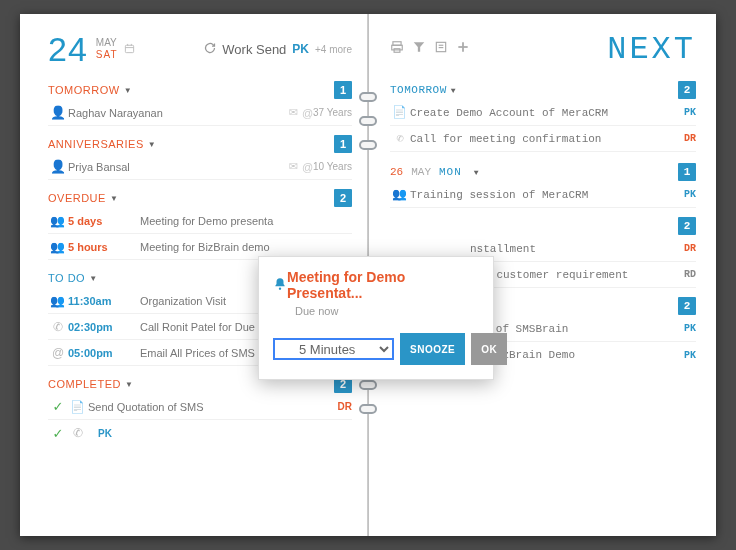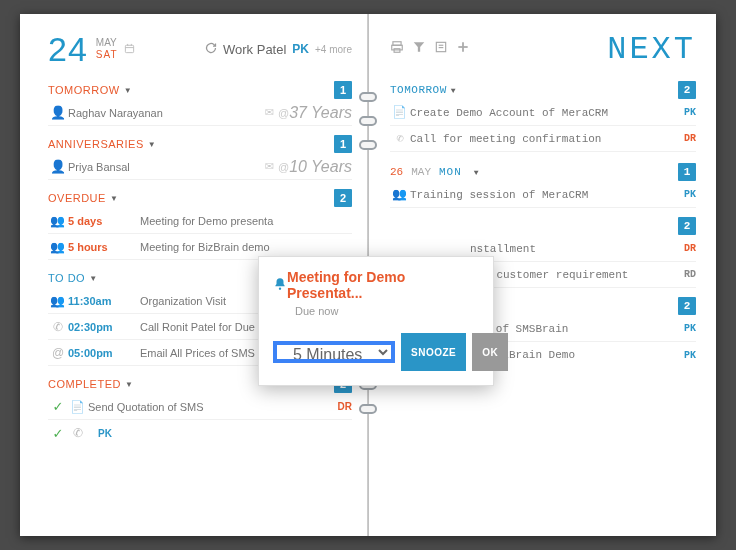--- a/index.html
+++ b/index.html
@@ -56,21 +56,21 @@
   font-size:11px; color:#777;}
 .row:last-child{ border-bottom:none;}
 .row .ico{ width:20px; text-align:center; color:#bbb; font-size:12px;}
 .row .time{ width:72px; color:#2a95c7; font-weight:bold;}
 .row .time.orange{ color:#e85a2e;}
 .row .txt{ flex:1; overflow:hidden; white-space:nowrap; text-overflow:ellipsis;}
 .row .tag{ width:24px; text-align:right; font-size:10px; font-weight:bold;}
 .tag.dr{ color:#e85a2e;}
 .tag.pk{ color:#2a95c7;}
 .tag.rd{ color:#888;}
-.meta{ margin-left:auto; color:#aaa; font-size:16px;font-style:italic;}
+.meta{ margin-left:auto; color:#aaa; font-size:10px;}
 .row .person-ico{ width:20px; color:#ccc; font-size:13px; text-align:center;}
 .row .mail-ico{ color:#ccc; font-size:11px; margin-left:4px;}
 .check{ color:#4caf50; font-size:13px; width:20px; text-align:center;}
 .row.bold .txt{ color:#444; font-weight:bold;}
 .daysub{ font-size:11px; display:flex; gap:8px; align-items:center; margin-top:10px;}
 .daysub .dnum{ color:#e85a2e;}
 .daysub .dmon{ color:#aaa;}
 .daysub .dday{ color:#2a95c7; letter-spacing:1px;}
 
 
@@ -81,23 +81,23 @@
 .modal{
   position:absolute; left:258px; top:256px; width:236px;
   background:#fff; border:1px solid #ddd; box-shadow:0 4px 18px rgba(0,0,0,0.28);
   padding:12px 14px 14px; z-index:20;
 }
 .modal .mtitle{ display:flex; align-items:center; color:#e85a2e; font-weight:bold;
   font-size:14px; margin-bottom:4px;}
 .modal .bell{ color:#2a95c7; font-size:14px;}
 .modal .sub{ color:#999; font-size:11px; margin-bottom:16px; padding-left:22px;}
 .modal .btnrow{ display:flex; gap:6px; align-items:center;}
-.modal select{ flex:1; height:22px; border:4px solid #3b82f6; font-size:16px; padding:0 12px;
+.modal select{ flex:1; height:22px; border:2px solid #3b82f6; font-size:13px; padding:0 20px;
   background:#fff; color:#666;}
-.btn{ height:38px; padding:0 10px; font-size:10px; font-weight:bold; color:#fff;
+.btn{ height:32px; padding:0 10px; font-size:10px; font-weight:bold; color:#fff;
   border:none; cursor:pointer; letter-spacing:0.5px;}
 .btn.snooze{ background:#2a95c7;}
 .btn.ok{ background:#999;}
 </style>
 </head>
 <body>
 
 <div class="diary">
 
   <div class="page left">
@@ -115,21 +115,21 @@
             <line x1="16" y1="2" x2="16" y2="6"></line>
           </svg>
       </span>
       <div class="hdr-right">
         <span class="refresh">
           <svg width="12" height="12" viewBox="0 0 24 24" fill="none" stroke="#999" stroke-width="2.5">
               <path d="M21 12a9 9 0 1 1-3-6.7L21 8"></path>
               <polyline points="21 3 21 8 16 8"></polyline>
             </svg>
         </span>
-        <span class="wdlabel">Work Patel</span>
+        <span class="wdlabel">Work Send</span>
         <span class="pk">PK</span>
         <span class="more">+4 more</span>
       </div>
     </div>
 
     <div class="section-hd">
       <span class="lbl orange">TOMORROW</span>
       <span class="caret orange">▼</span>
       <span class="badge">1</span>
     </div>

